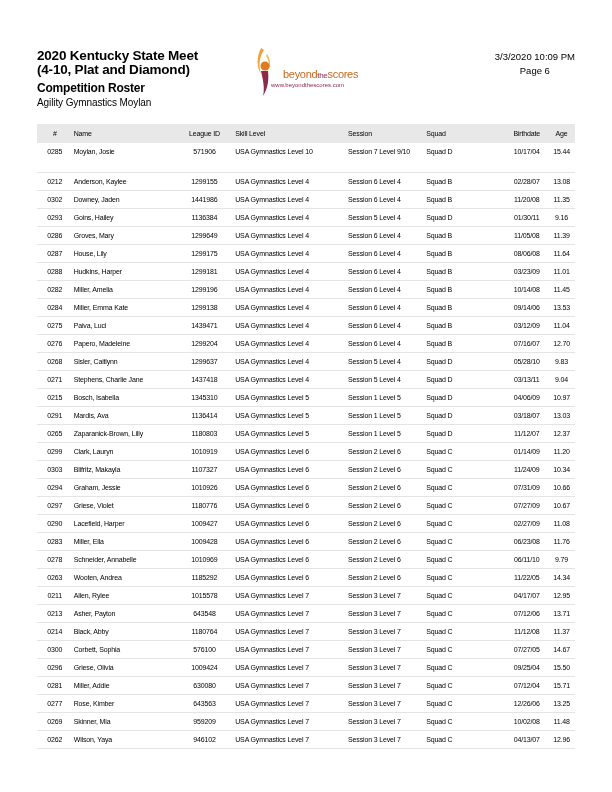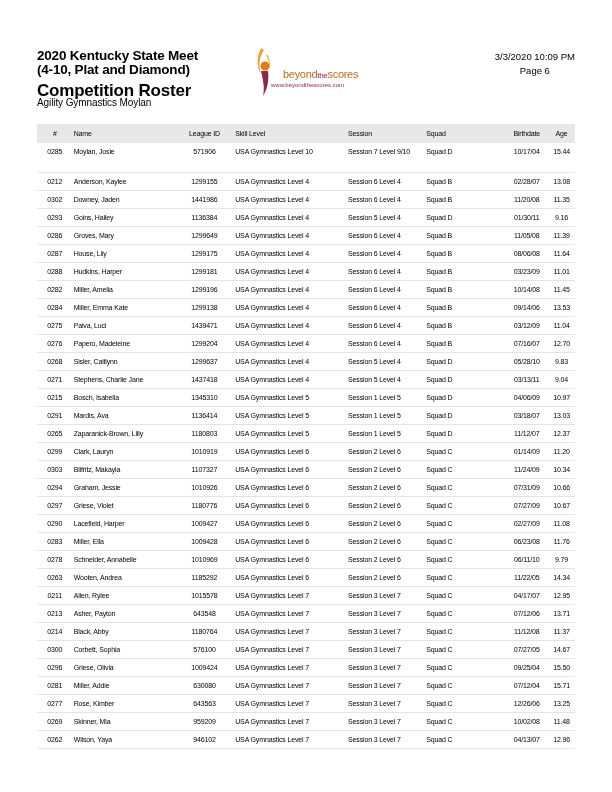--- a/index.html
+++ b/index.html
@@ -1,20 +1,20 @@
 <!DOCTYPE html>
 <html><head>
 <meta charset="utf-8">
 <style>
   html, body { margin: 0; padding: 0; background: #ffffff; }
   body { width: 612px; height: 792px; position: relative; overflow: hidden;
          font-family: "Liberation Sans", "DejaVu Sans", sans-serif; color: #000; }
   .hdr-title { position: absolute; left: 37px; top: 49px; font-size: 13.5px; font-weight: bold;
                line-height: 14px; letter-spacing: -0.2px; }
-  .hdr-sub { position: absolute; left: 37px; top: 81px; font-size: 17px; font-weight: bold; letter-spacing: -0.2px; }
+  .hdr-sub { position: absolute; left: 37px; top: 81px; font-size: 12px; font-weight: bold; letter-spacing: -0.2px; }
   .hdr-club { position: absolute; left: 37px; top: 97px; font-size: 10px; letter-spacing: -0.1px; }
   .hdr-right { position: absolute; right: 37px; top: 50px; text-align: center; font-size: 9.5px; line-height: 14px; }
   .logo { position: absolute; left: 255px; top: 44px; width: 110px; height: 55px; }
   .logo-text { position: absolute; left: 16px; top: 24px; font-size: 11px; color: #c76a1e; letter-spacing: -0.3px; white-space: nowrap; margin-left: 12px; }
   .logo-text .the { font-size: 8px; color: #8c2a4a; }
   .logo-url { position: absolute; left: 16px; top: 38px; font-size: 6px; color: #8c2a4a; white-space: nowrap; }
   table { position: absolute; left: 37px; top: 124px; width: 538px; border-collapse: collapse;
           font-size: 7px; letter-spacing: -0.15px; }
   thead tr { background: #e8e8e8; }
   th { font-weight: normal; height: 19px; text-align: left; padding: 0; }

